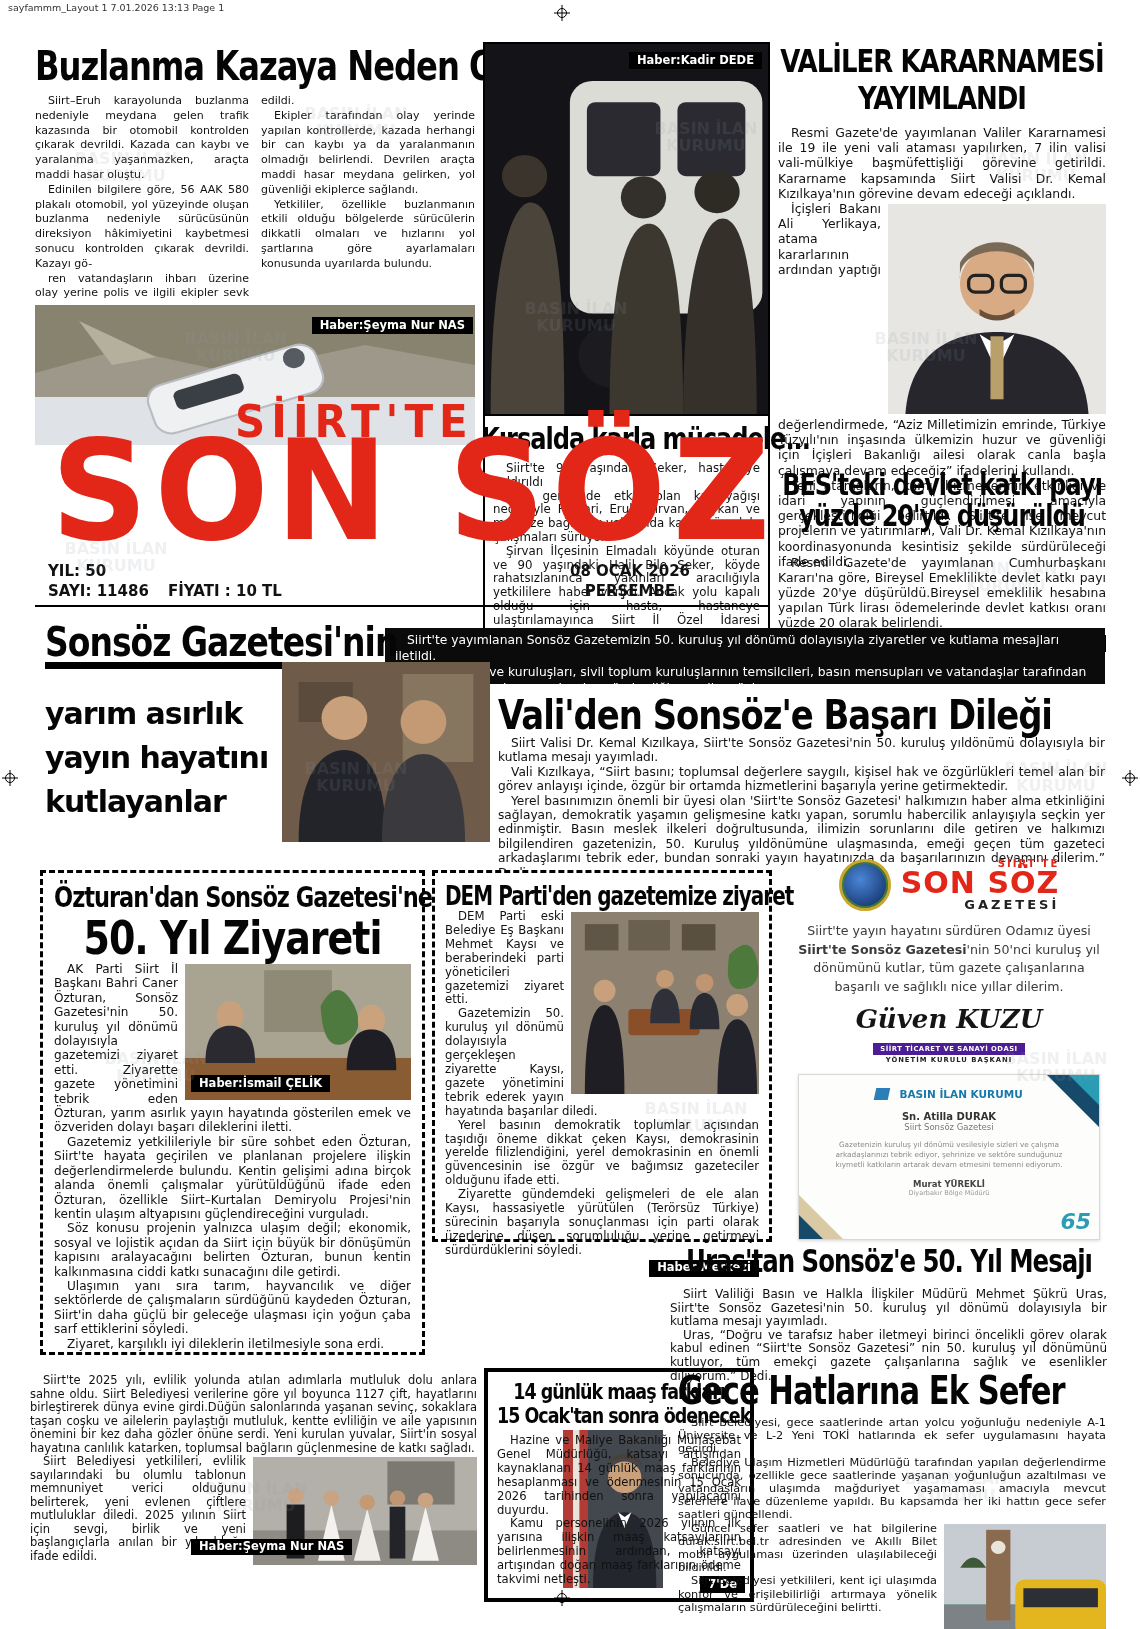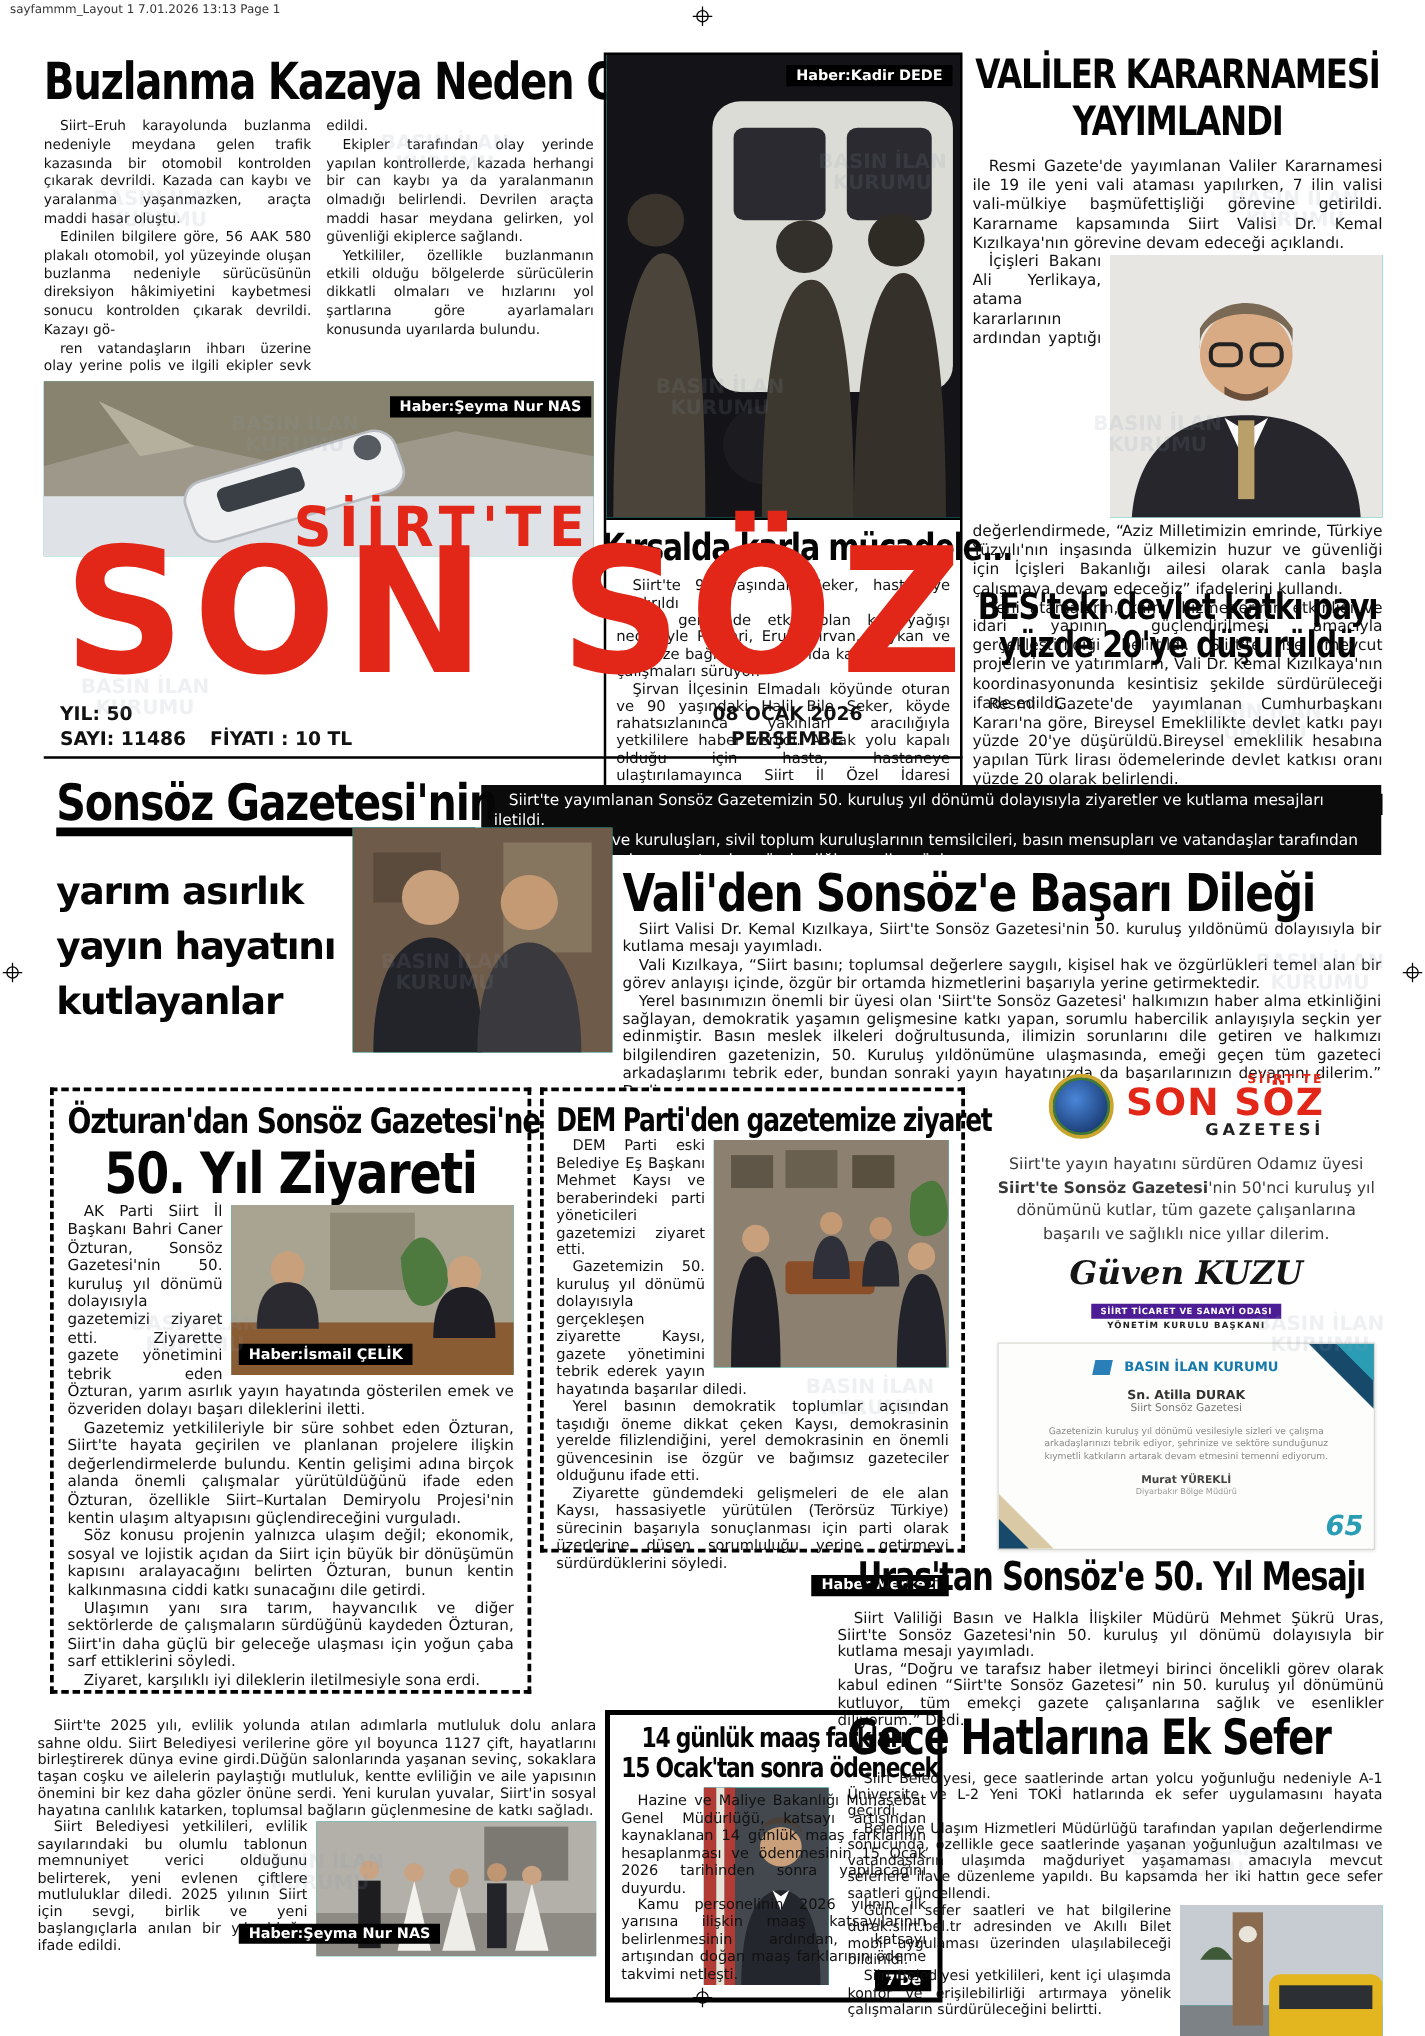--- a/index.html
+++ b/index.html
@@ -6,21 +6,21 @@
   body{width:1140px;height:1629px;position:relative;background:#fff;overflow:hidden;
        font-family:"DejaVu Sans","Liberation Sans",sans-serif;color:#111;}
   .abs{position:absolute;}
   .hl{font-weight:bold;letter-spacing:-1px;white-space:nowrap;color:#050505;}
   .sc{display:inline-block;transform-origin:top left;}
   .scc{display:inline-block;transform-origin:top center;}
   .bp{margin:0;text-align:justify;text-indent:13px;}
   .tag{display:inline-block;background:#000;color:#fff;font-weight:bold;font-size:11.5px;
        padding:1px 8px 2px;letter-spacing:0;white-space:nowrap;}
   .dashed{border:3px dashed #000;box-sizing:border-box;background:#fff;}
-  .ph{position:relative;overflow:visible;background:#14b8a6;}
+  .ph{position:relative;overflow:visible;background:#86efac;}
   .ph svg{display:block;width:100%;height:100%;}
   .photo-credit{position:absolute;left:6px;bottom:8px;}
   .wm{position:absolute;width:112px;text-align:center;font-weight:bold;font-size:16px;
       line-height:17px;color:#8d99a6;opacity:.14;z-index:6;pointer-events:none;}
   .crossmark{position:absolute;width:16px;height:16px;}
   .banner{background:#0b0b0b;color:#fff;font-size:12.3px;line-height:16px;padding:4px 10px;box-sizing:border-box;}
   .banner p{margin:0;text-indent:12px;}
   .redtxt{color:#e22718;}
   .cert{position:relative;background:#fdfdfc;border:1px solid #d9d9d4;box-shadow:0 1px 3px rgba(0,0,0,.15);overflow:hidden;}
   .rib{position:absolute;width:0;height:0;}

